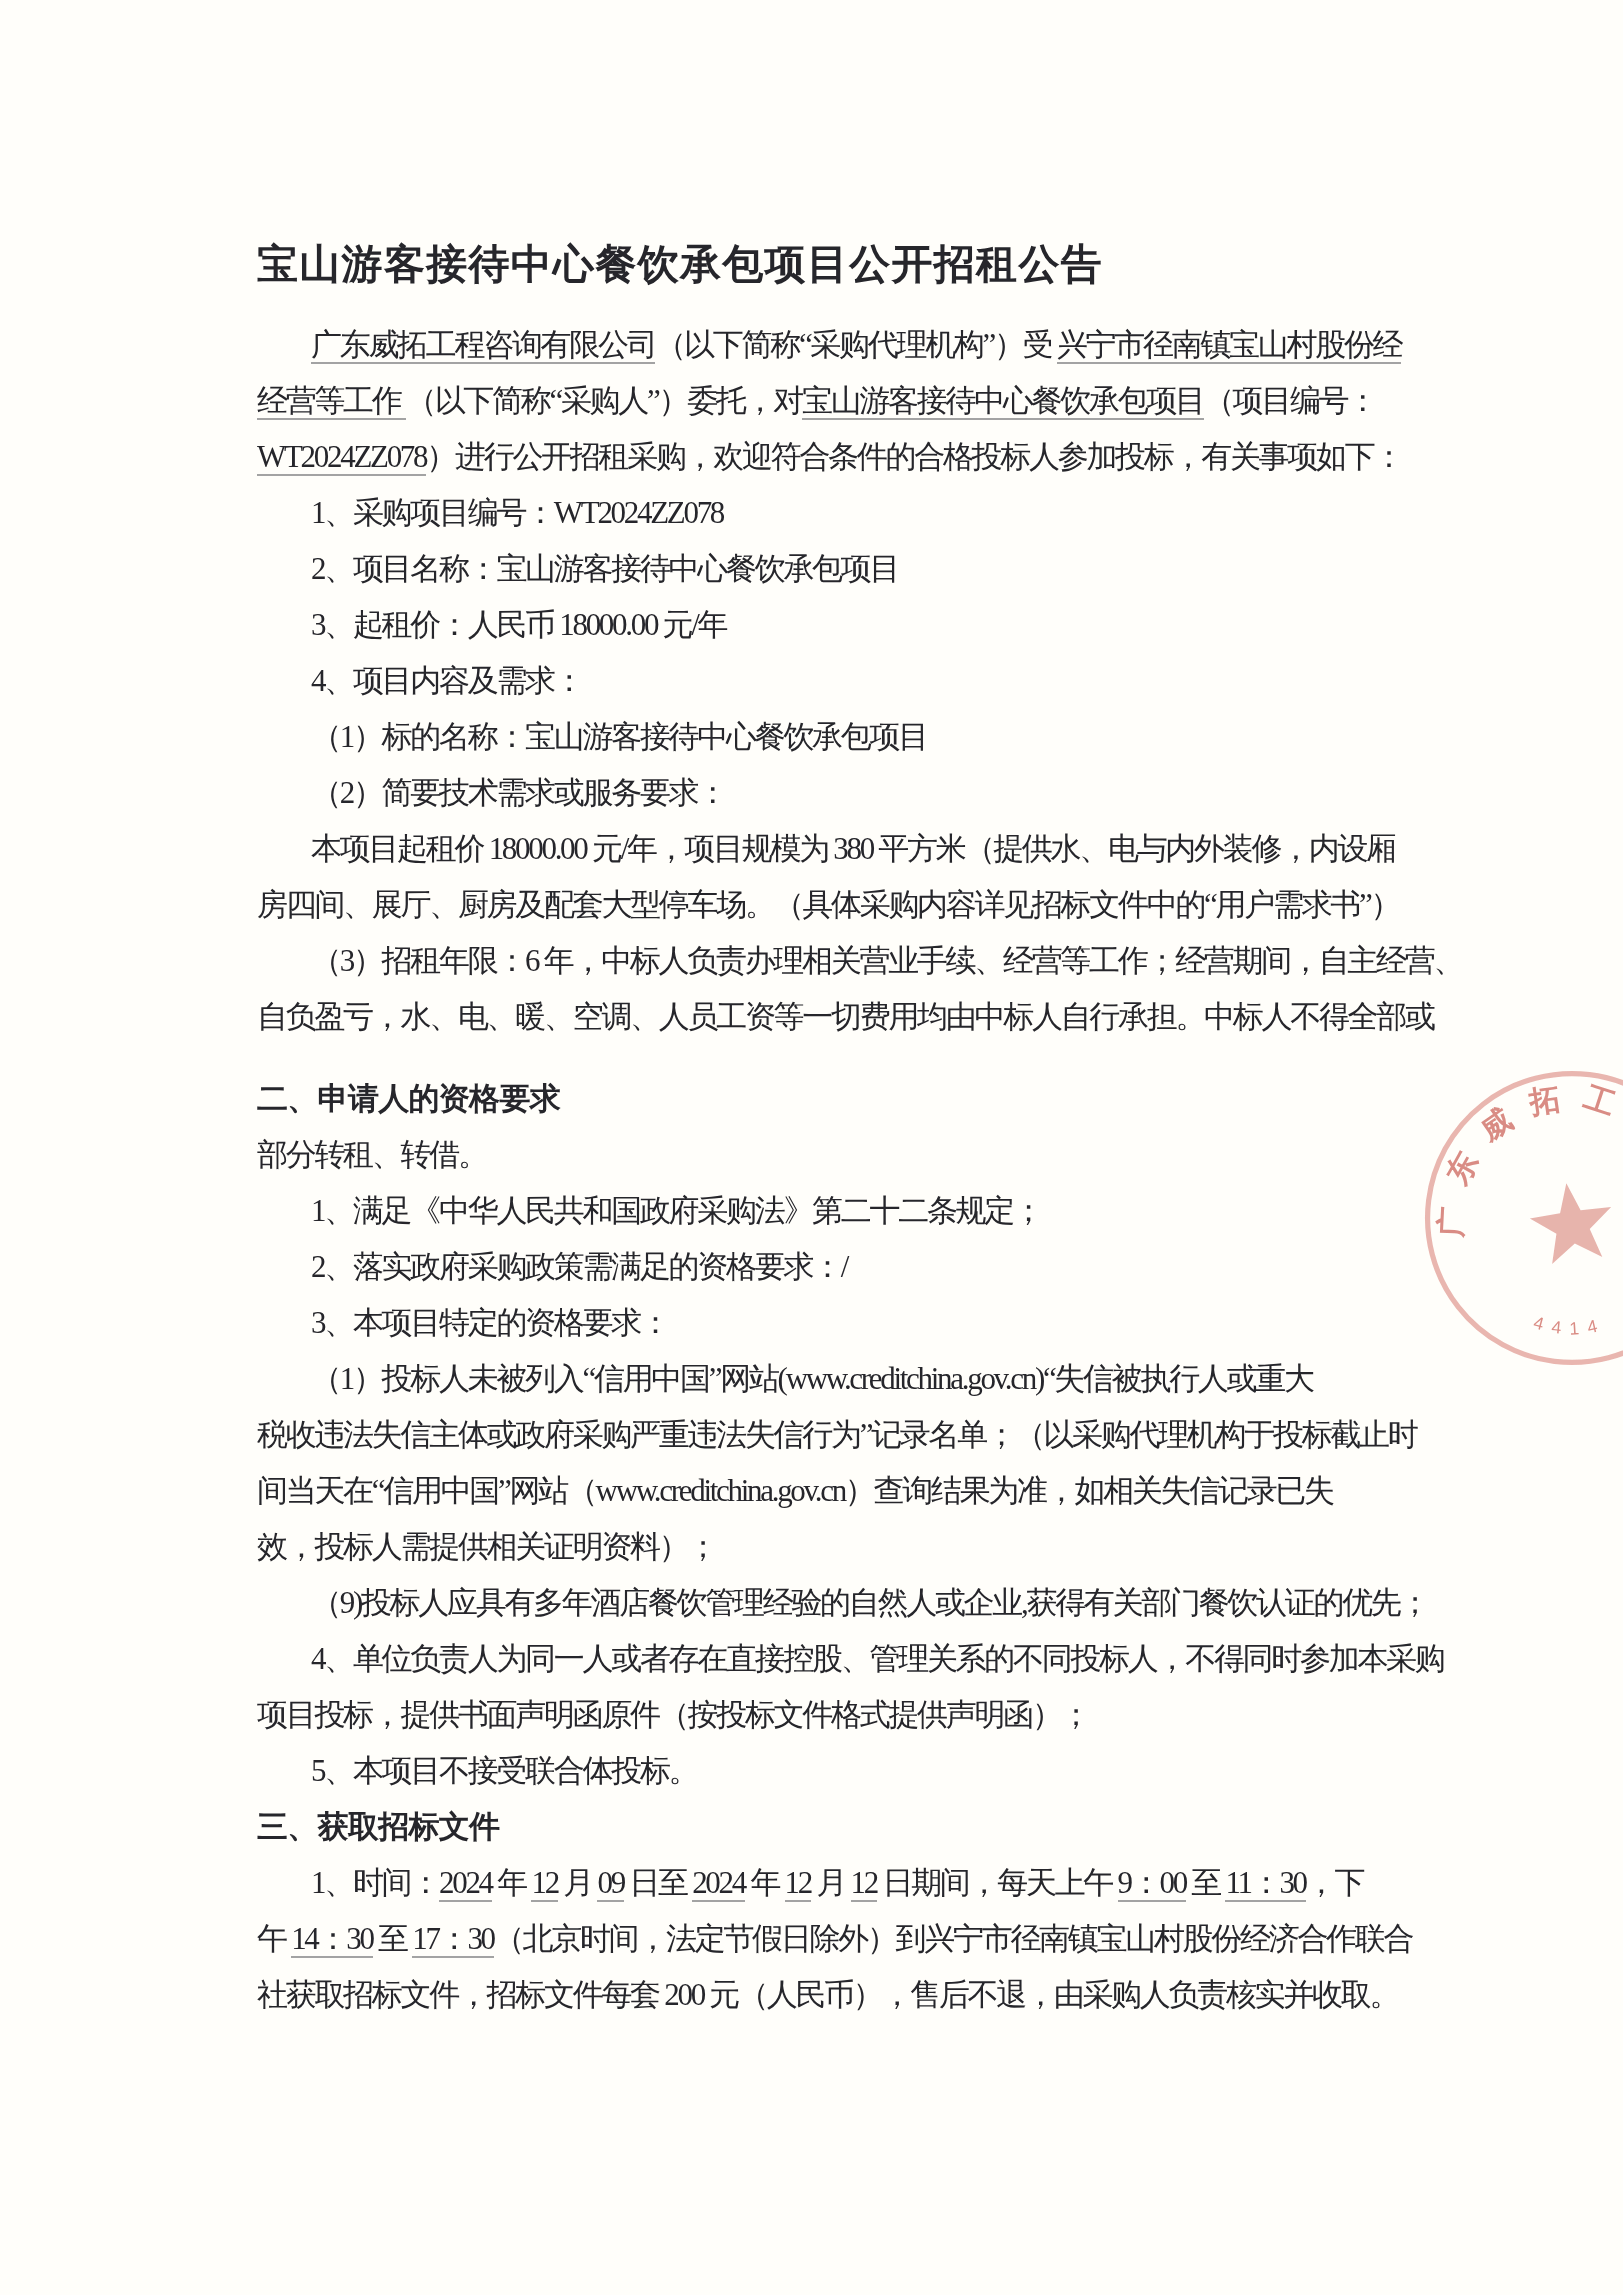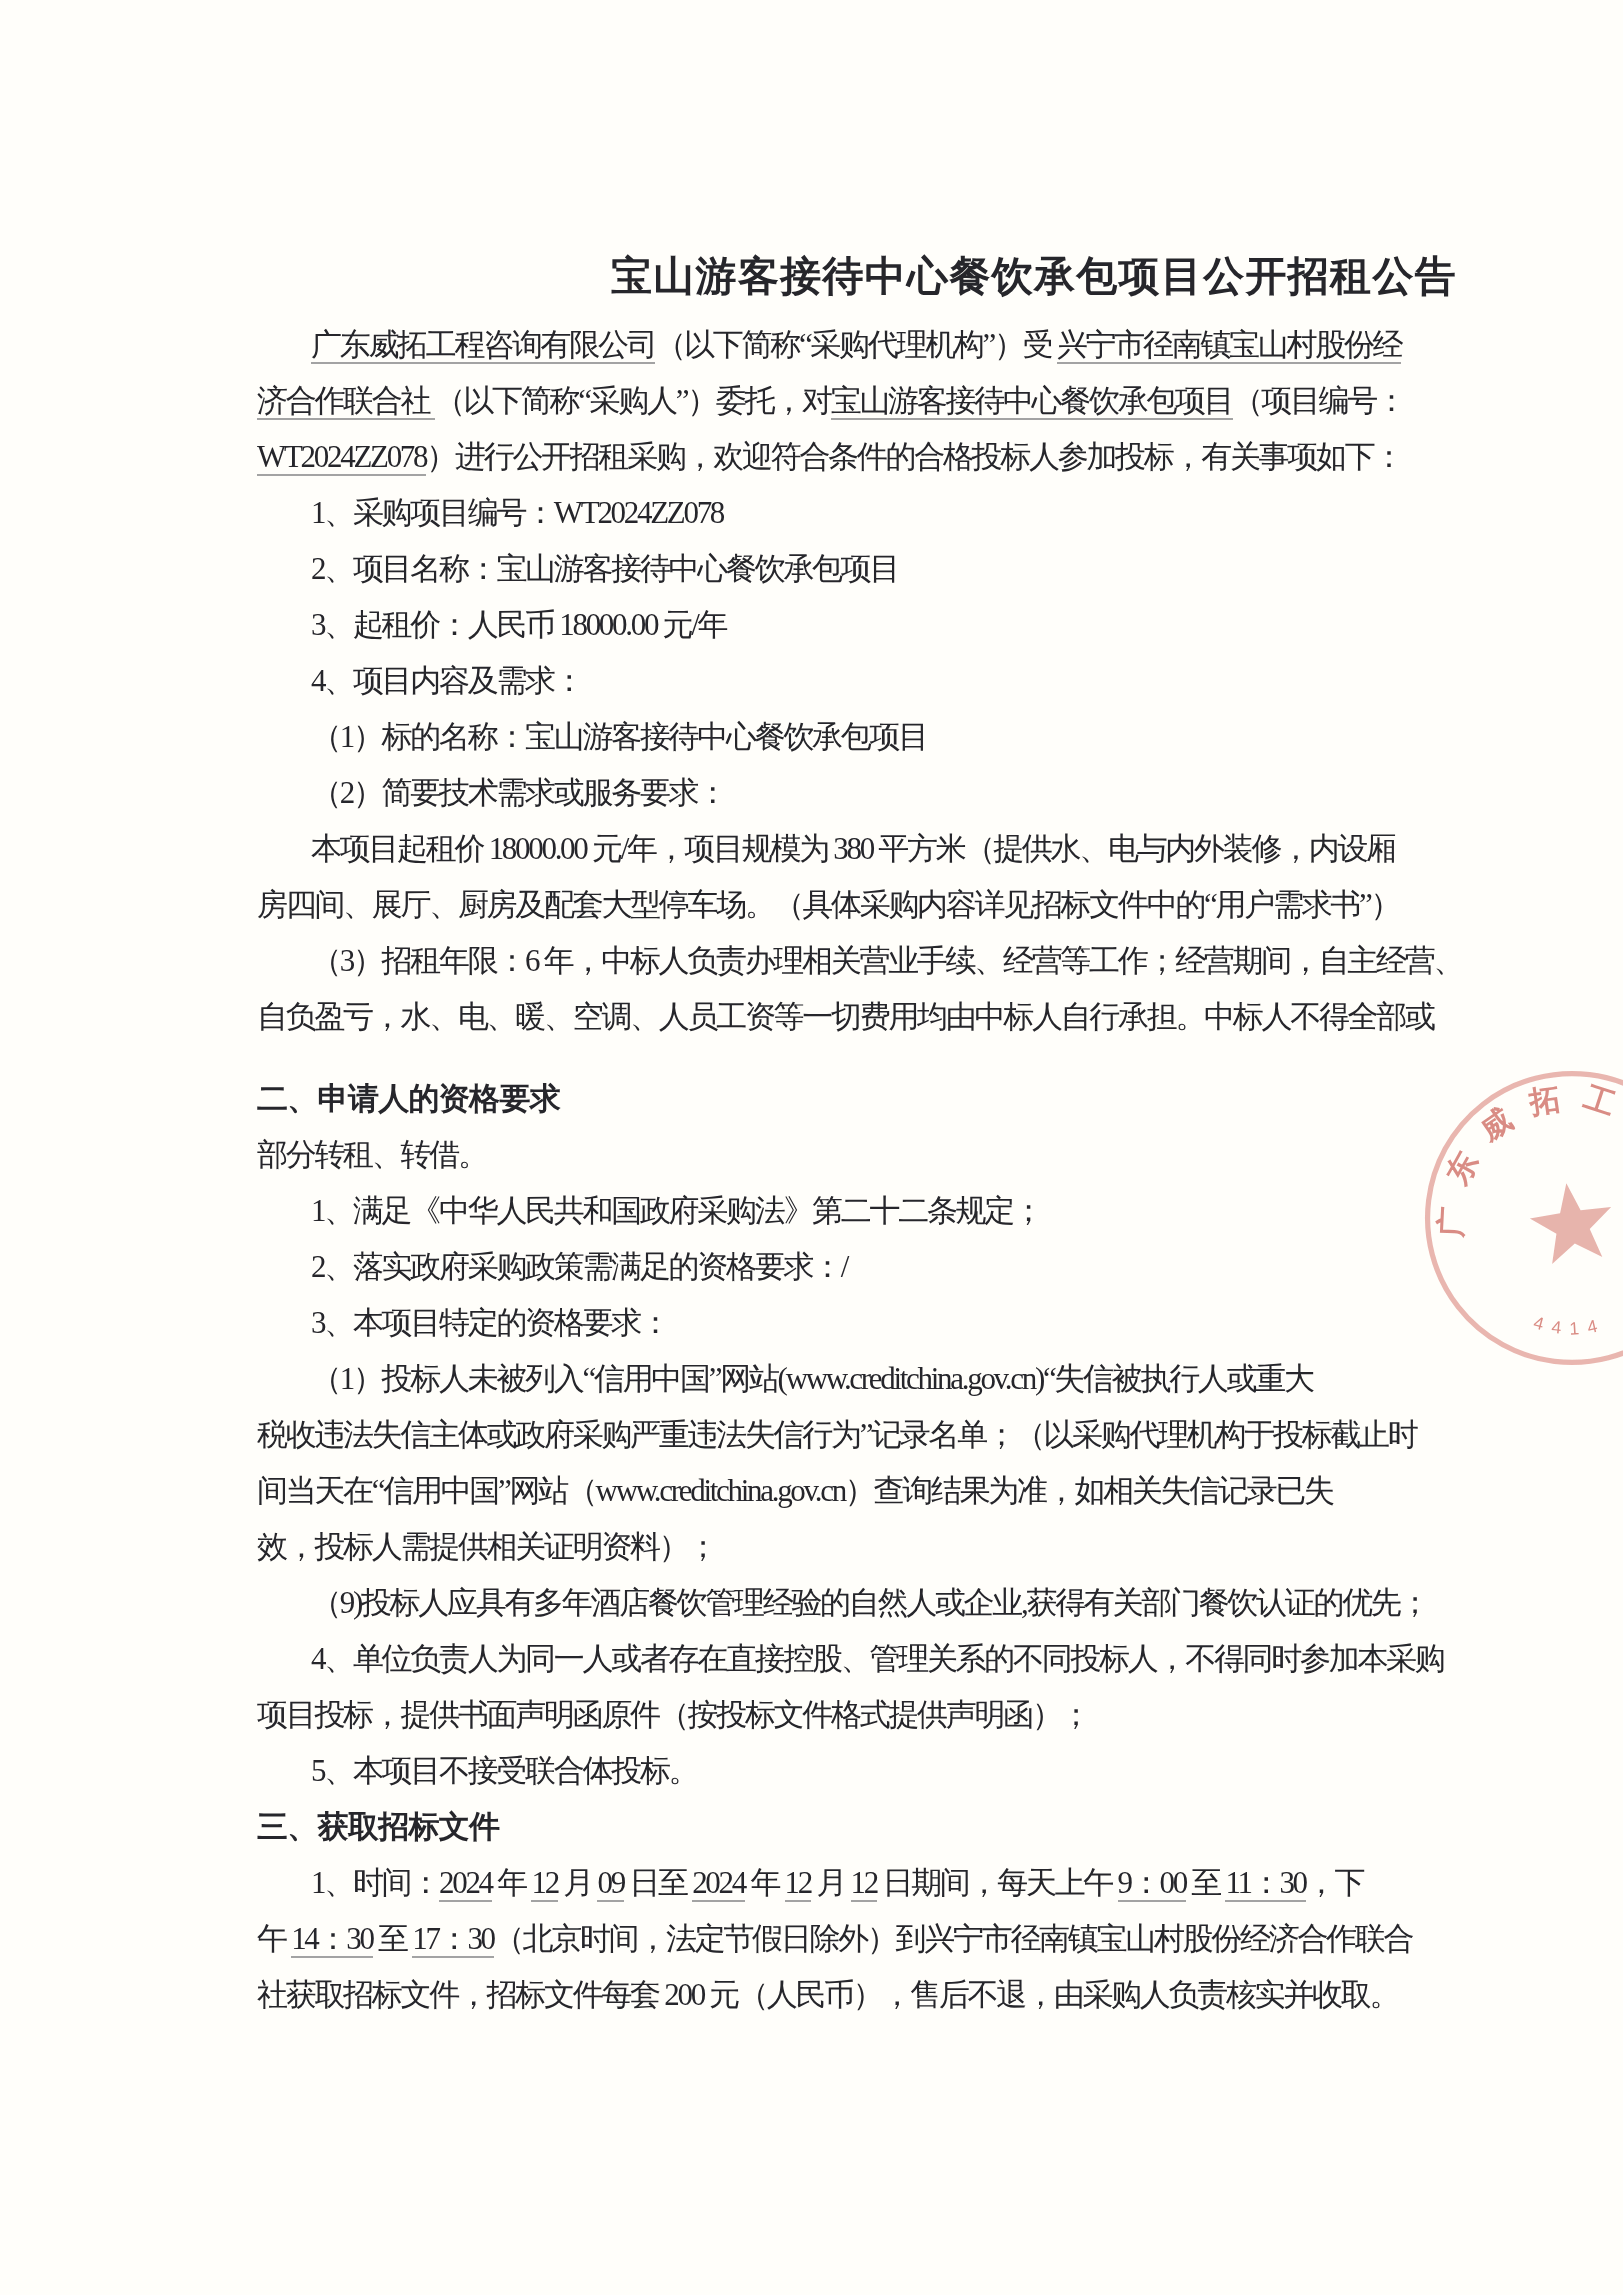--- a/index.html
+++ b/index.html
@@ -15,25 +15,25 @@
     background: #fffefa;
     overflow: hidden;
     font-family: "Liberation Serif", "DejaVu Serif", serif;
     color: #26262b;
   }
   .title {
     position: absolute;
     top: 237px;
     left: 257px;
     width: 1188px;
-    margin: 12px;
+    margin: 0;
     font-size: 41px;
     font-weight: 700;
     letter-spacing: 1.3px;
-    text-align: right;
+    text-align: left;
     white-space: nowrap;
   }
   .doc {
     position: absolute;
     top: 317px;
     left: 257px;
     width: 1188px;
   }
   .line {
     height: 56px;
@@ -62,21 +62,21 @@
 </style>
 </head>
 <body>
 
 <div class="page">
 
   <h1 class="title">宝山游客接待中心餐饮承包项目公开招租公告</h1>
 
   <div class="doc" id="doc-lines">
       <div class="line ind"><span class="u">广东威拓工程咨询有限公司</span><span>（以下简称“采购代理机构”）受 </span><span class="u">兴宁市径南镇宝山村股份经</span></div>
-      <div class="line"><span class="u">济合作联合社 </span><span>（以下简称“采购人”）委托，对</span><span class="u">宝山游客接待中心餐饮承包项目</span><span>（项目编号：</span></div>
+      <div class="line"><span class="u">经营等工作 </span><span>（以下简称“采购人”）委托，对</span><span class="u">宝山游客接待中心餐饮承包项目</span><span>（项目编号：</span></div>
       <div class="line"><span class="u">WT2024ZZ078</span><span>）进行公开招租采购，欢迎符合条件的合格投标人参加投标，有关事项如下：</span></div>
       <div class="line ind"><span>1、采购项目编号：WT2024ZZ078</span></div>
       <div class="line ind"><span>2、项目名称：宝山游客接待中心餐饮承包项目</span></div>
       <div class="line ind"><span>3、起租价：人民币 18000.00 元/年</span></div>
       <div class="line ind"><span>4、项目内容及需求：</span></div>
       <div class="line ind"><span>（1）标的名称：宝山游客接待中心餐饮承包项目</span></div>
       <div class="line ind"><span>（2）简要技术需求或服务要求：</span></div>
       <div class="line ind"><span>本项目起租价 18000.00 元/年，项目规模为 380 平方米（提供水、电与内外装修，内设厢</span></div>
       <div class="line"><span>房四间、展厅、厨房及配套大型停车场。（具体采购内容详见招标文件中的“用户需求书”）</span></div>
       <div class="line ind"><span>（3）招租年限：6 年，中标人负责办理相关营业手续、经营等工作；经营期间，自主经营、</span></div>

